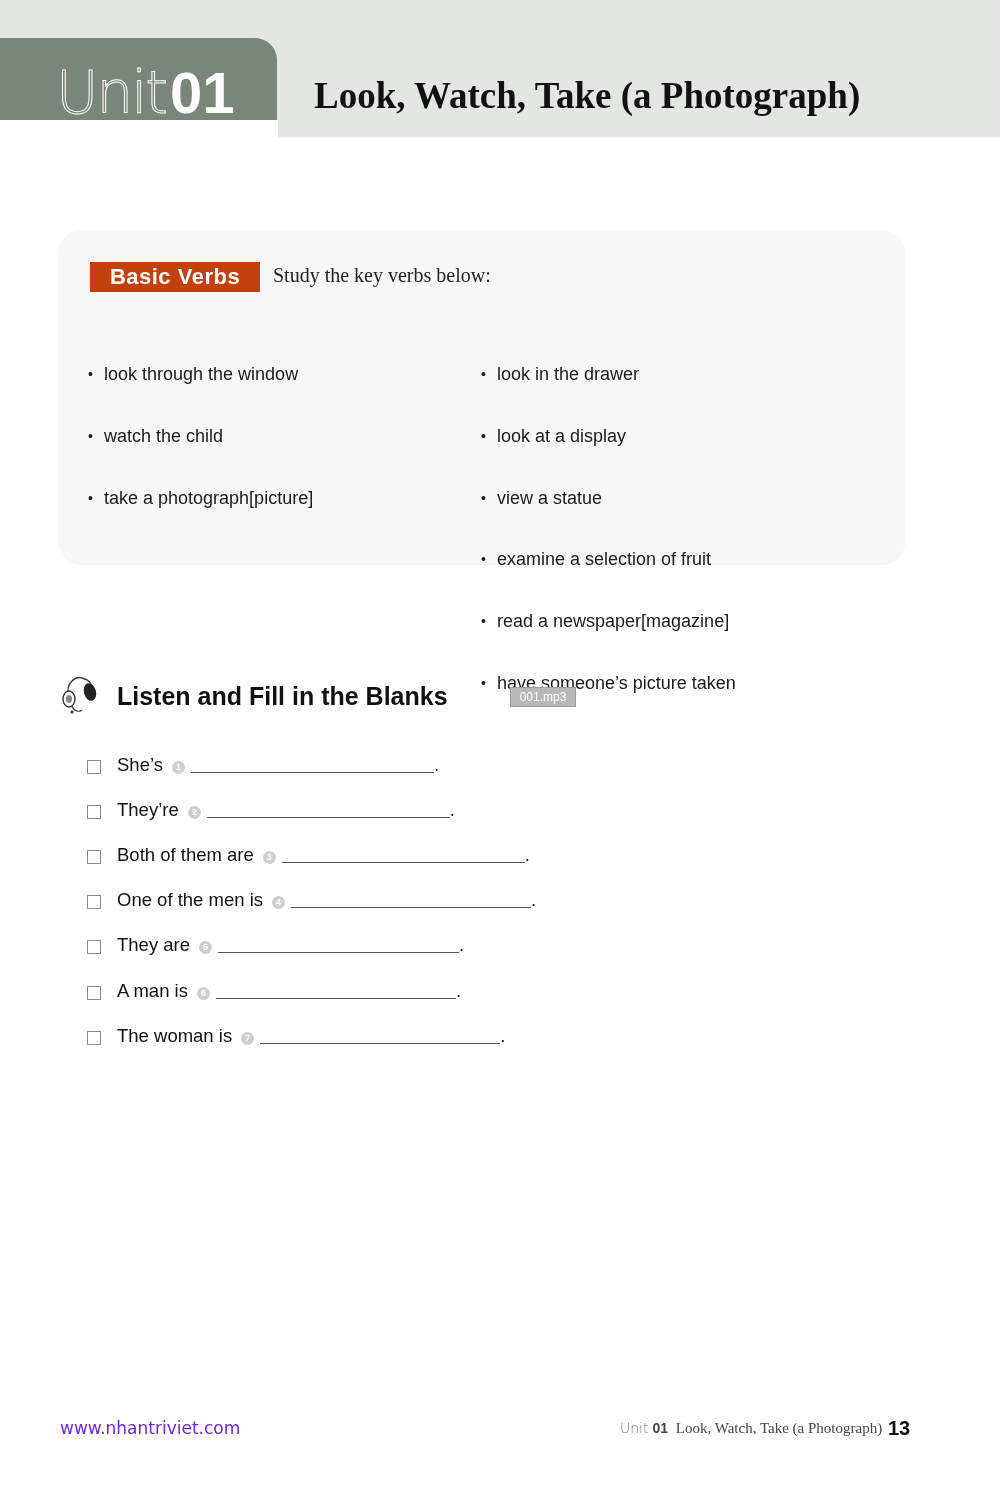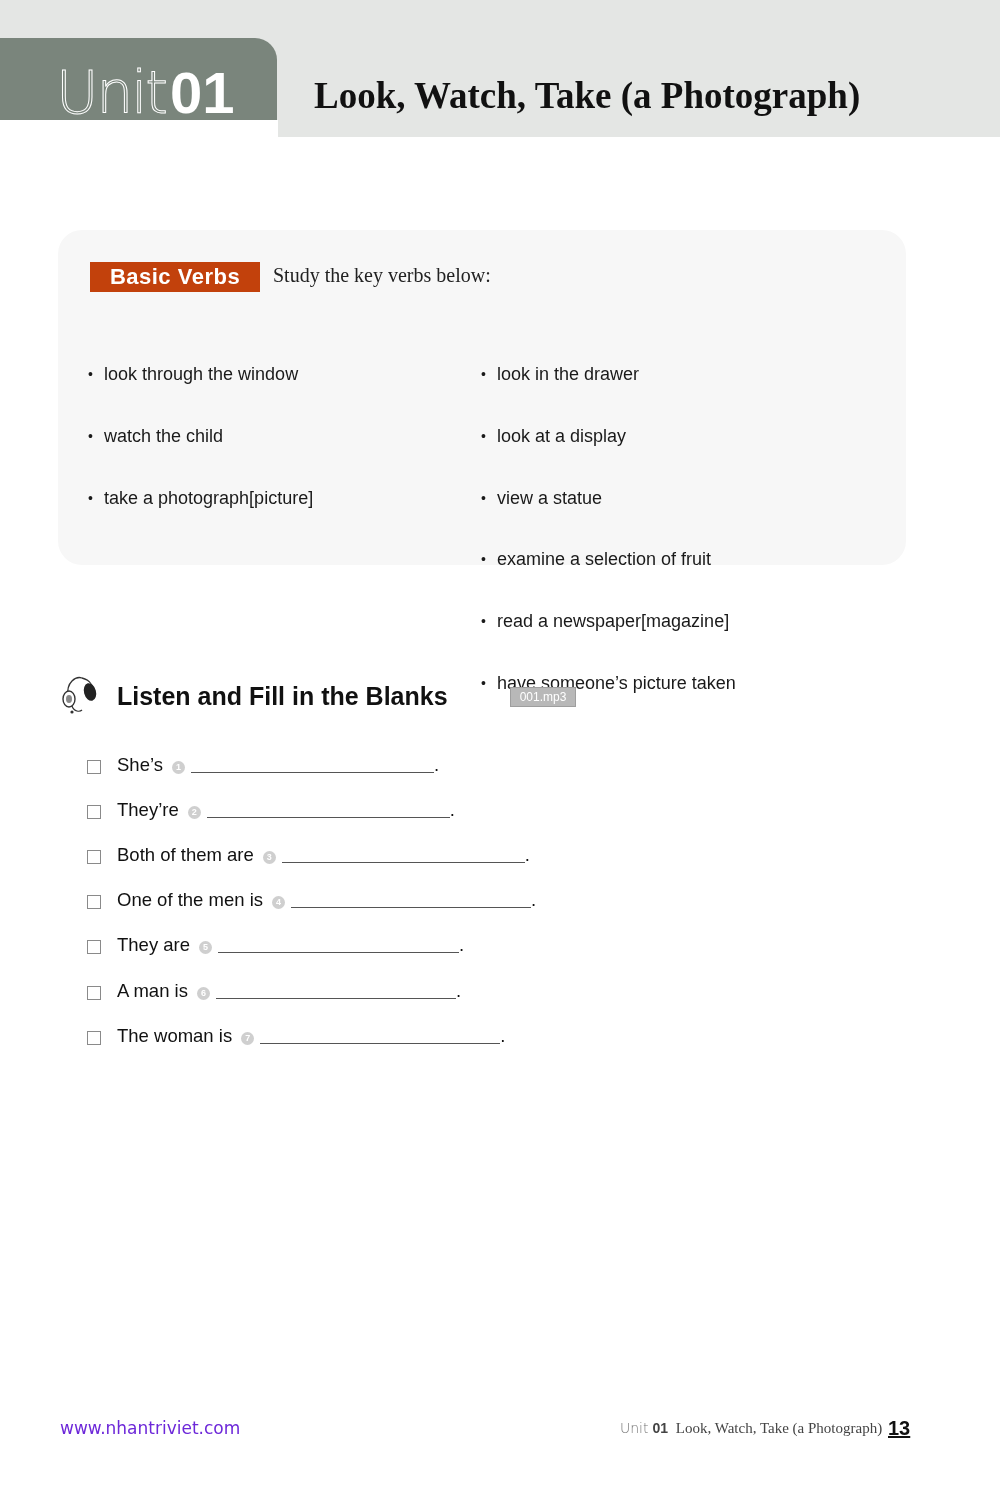--- a/index.html
+++ b/index.html
@@ -78,21 +78,21 @@
     position: absolute; left: 60px; top: 1418px; font-family: "DejaVu Sans", sans-serif;
     font-size: 17px; color: #6d28d9;
   }
   .footer-unit {
     position: absolute; left: 620px; top: 1420px; font-size: 14px; color: #555;
   }
   .footer-unit .fu-word { font-family: "DejaVu Sans", sans-serif; font-weight: 200; color: #777; }
   .footer-unit .fu-num { font-weight: 700; color: #444; }
   .footer-unit .fu-title { font-family: "Liberation Serif", serif; font-size: 15px; color: #444; margin-left: 4px; }
   .page-number {
-    position: absolute; left: 888px; top: 1417px; font-weight: 700; font-size: 20px; color: #111; text-decoration: underline;
+    position: absolute; left: 888px; top: 1417px; font-weight: 700; font-size: 20px; color: #111;
   }
 </style>
 </head>
 <body>
 
 <div class="header-band"></div>
 <div class="header-band-bottom-clip"></div>
 <div class="unit-tab"></div>
 <div class="unit-word">Unit</div>
 <div class="unit-num">01</div>

